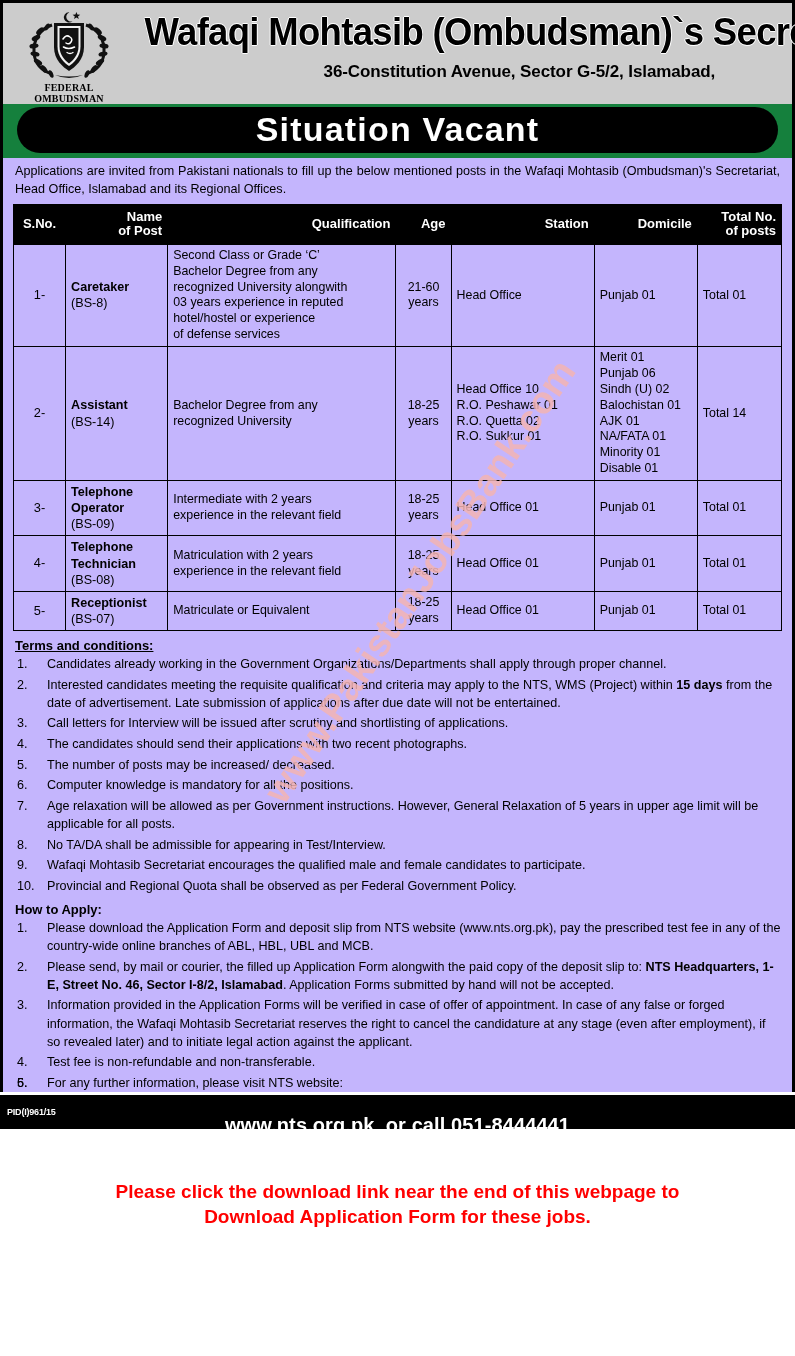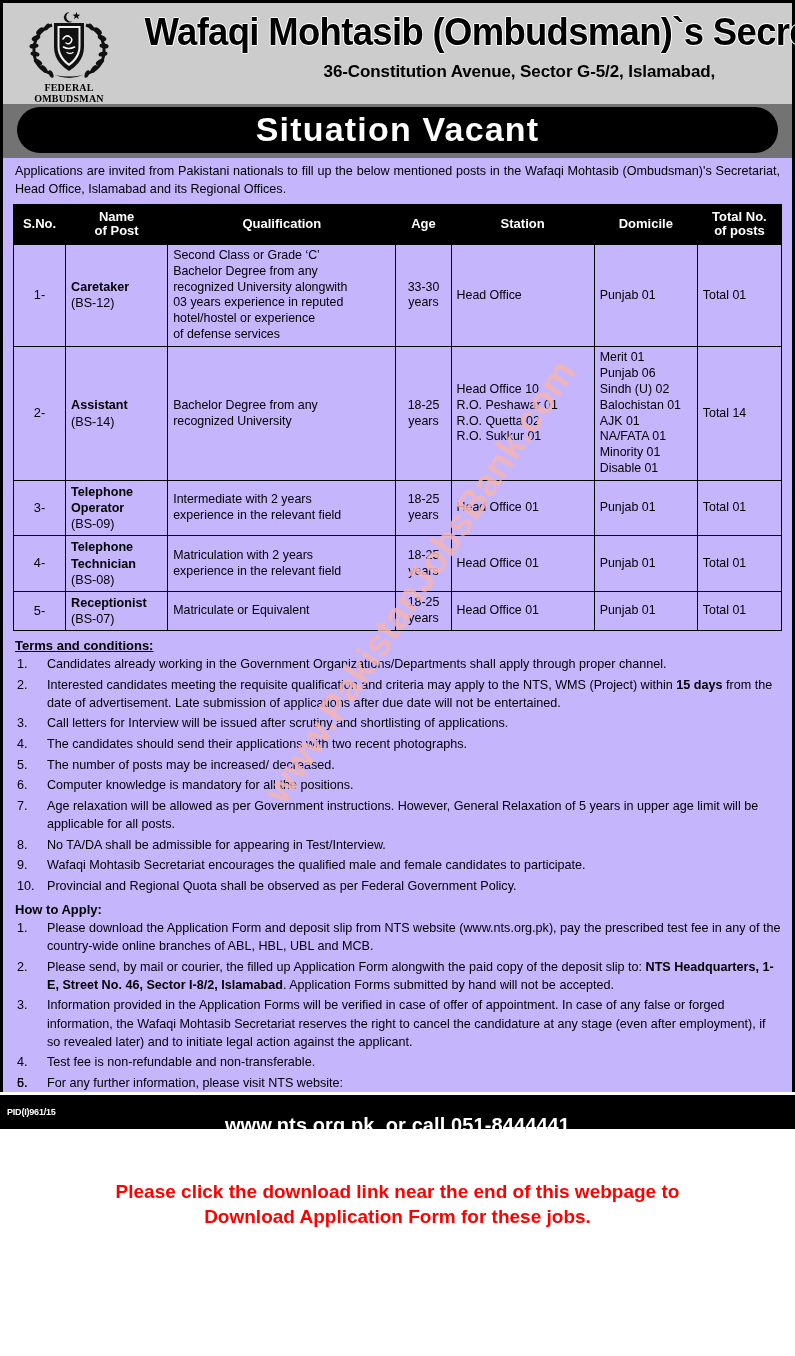--- a/index.html
+++ b/index.html
@@ -84,21 +84,21 @@
     color: #000;
     margin-top: 10px;
     letter-spacing: -0.1px;
   }
 
   
   .banner-zone {
     position: relative;
     border-left: 3px solid #000;
     border-right: 3px solid #000;
-    background: #737373;
+    background: #15803d;
     padding: 3px 14px 5px 14px;
     height: 54px;
   }
   .banner {
     background: #000;
     border-radius: 28px;
     height: 46px;
     display: flex;
     align-items: center;
     justify-content: center;
@@ -140,21 +140,21 @@
   table.posts td {
     border: 1px solid #000;
     padding: 3px 5px;
     vertical-align: middle;
     line-height: 1.28;
   }
   table.posts thead th {
     background: #000;
     color: #fff;
     font-weight: 700;
-    text-align: center;
+    text-align: right;
     font-size: 13px;
     line-height: 1.12;
     padding: 5px 5px;
     border-color: #000;
   }
   table.posts thead th.c-sno { text-align: center; }
   td.c-sno { text-align: center; font-size: 12.8px; }
   td.c-post { font-size: 12.6px; }
   td.c-post b { font-weight: 700; display: block; }
   td.c-age { text-align: center; }
@@ -322,32 +322,32 @@
             <span class="cellline">Total No.</span>
             <span class="cellline">of posts</span>
           </th>
         </tr>
       </thead>
       <tbody>
           <tr>
             <td class="c-sno">1-</td>
             <td class="c-post">
               <b>Caretaker</b>
-              <span class="cellline">(BS-12)</span>
+              <span class="cellline">(BS-8)</span>
             </td>
             <td class="c-qual">
               <span class="cellline nowrapline">Second Class or Grade ‘C’</span>
               <span class="cellline nowrapline">Bachelor Degree from any</span>
               <span class="cellline nowrapline">recognized University alongwith</span>
               <span class="cellline nowrapline">03 years experience in reputed</span>
               <span class="cellline nowrapline">hotel/hostel or experience</span>
               <span class="cellline nowrapline">of defense services</span>
             </td>
             <td class="c-age">
-              <span class="cellline nowrapline">33-30</span>
+              <span class="cellline nowrapline">21-60</span>
               <span class="cellline nowrapline">years</span>
             </td>
             <td class="c-station">
               <span class="cellline nowrapline">Head Office</span>
             </td>
             <td class="c-domicile">
               <span class="cellline nowrapline">Punjab 01</span>
             </td>
             <td class="c-total">Total 01</td>
           </tr>

